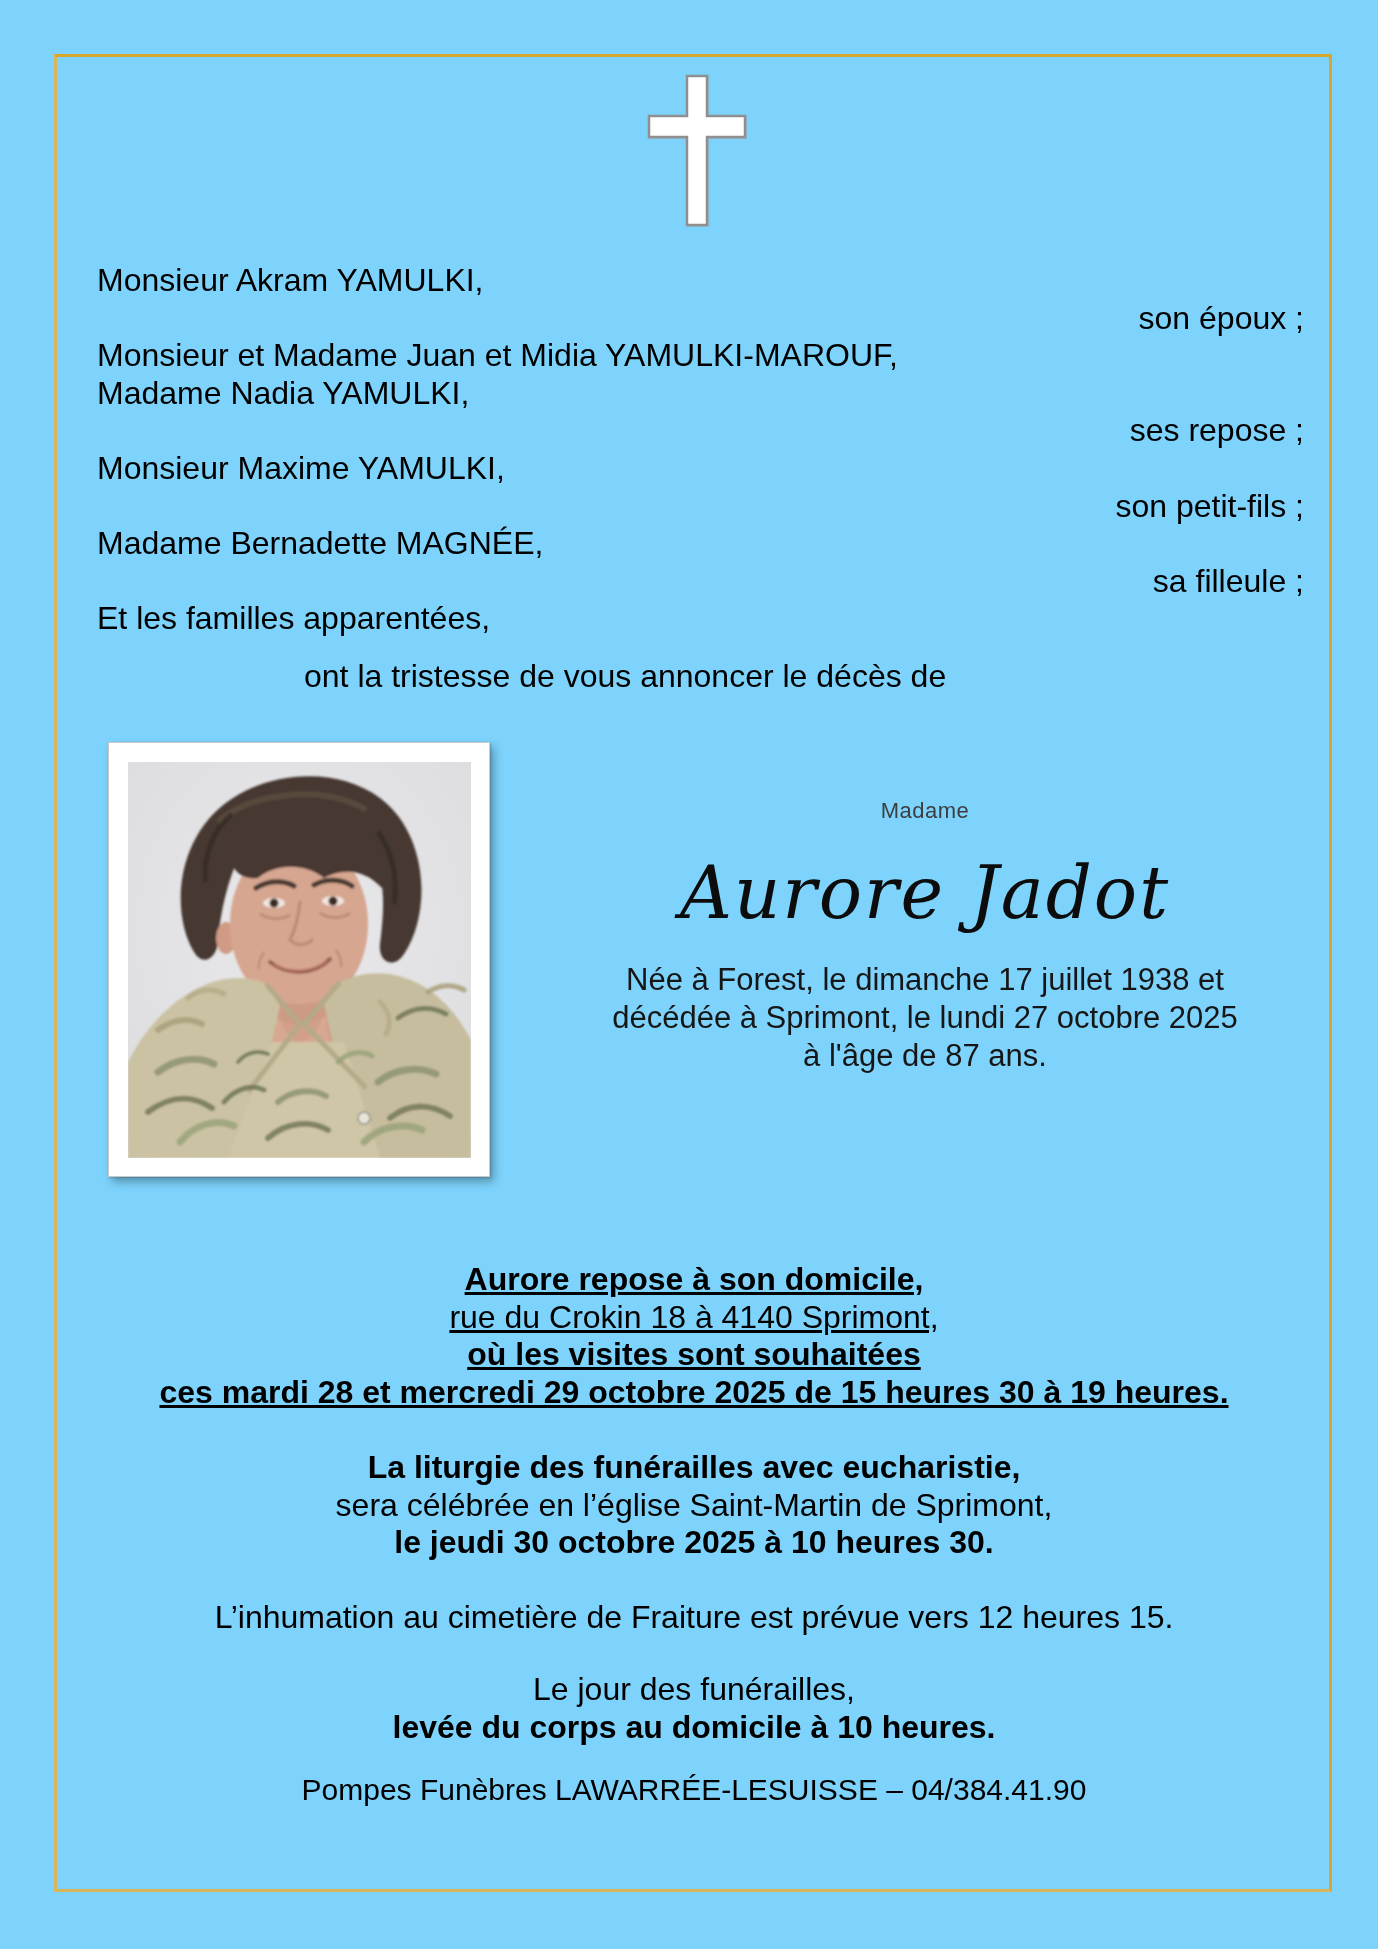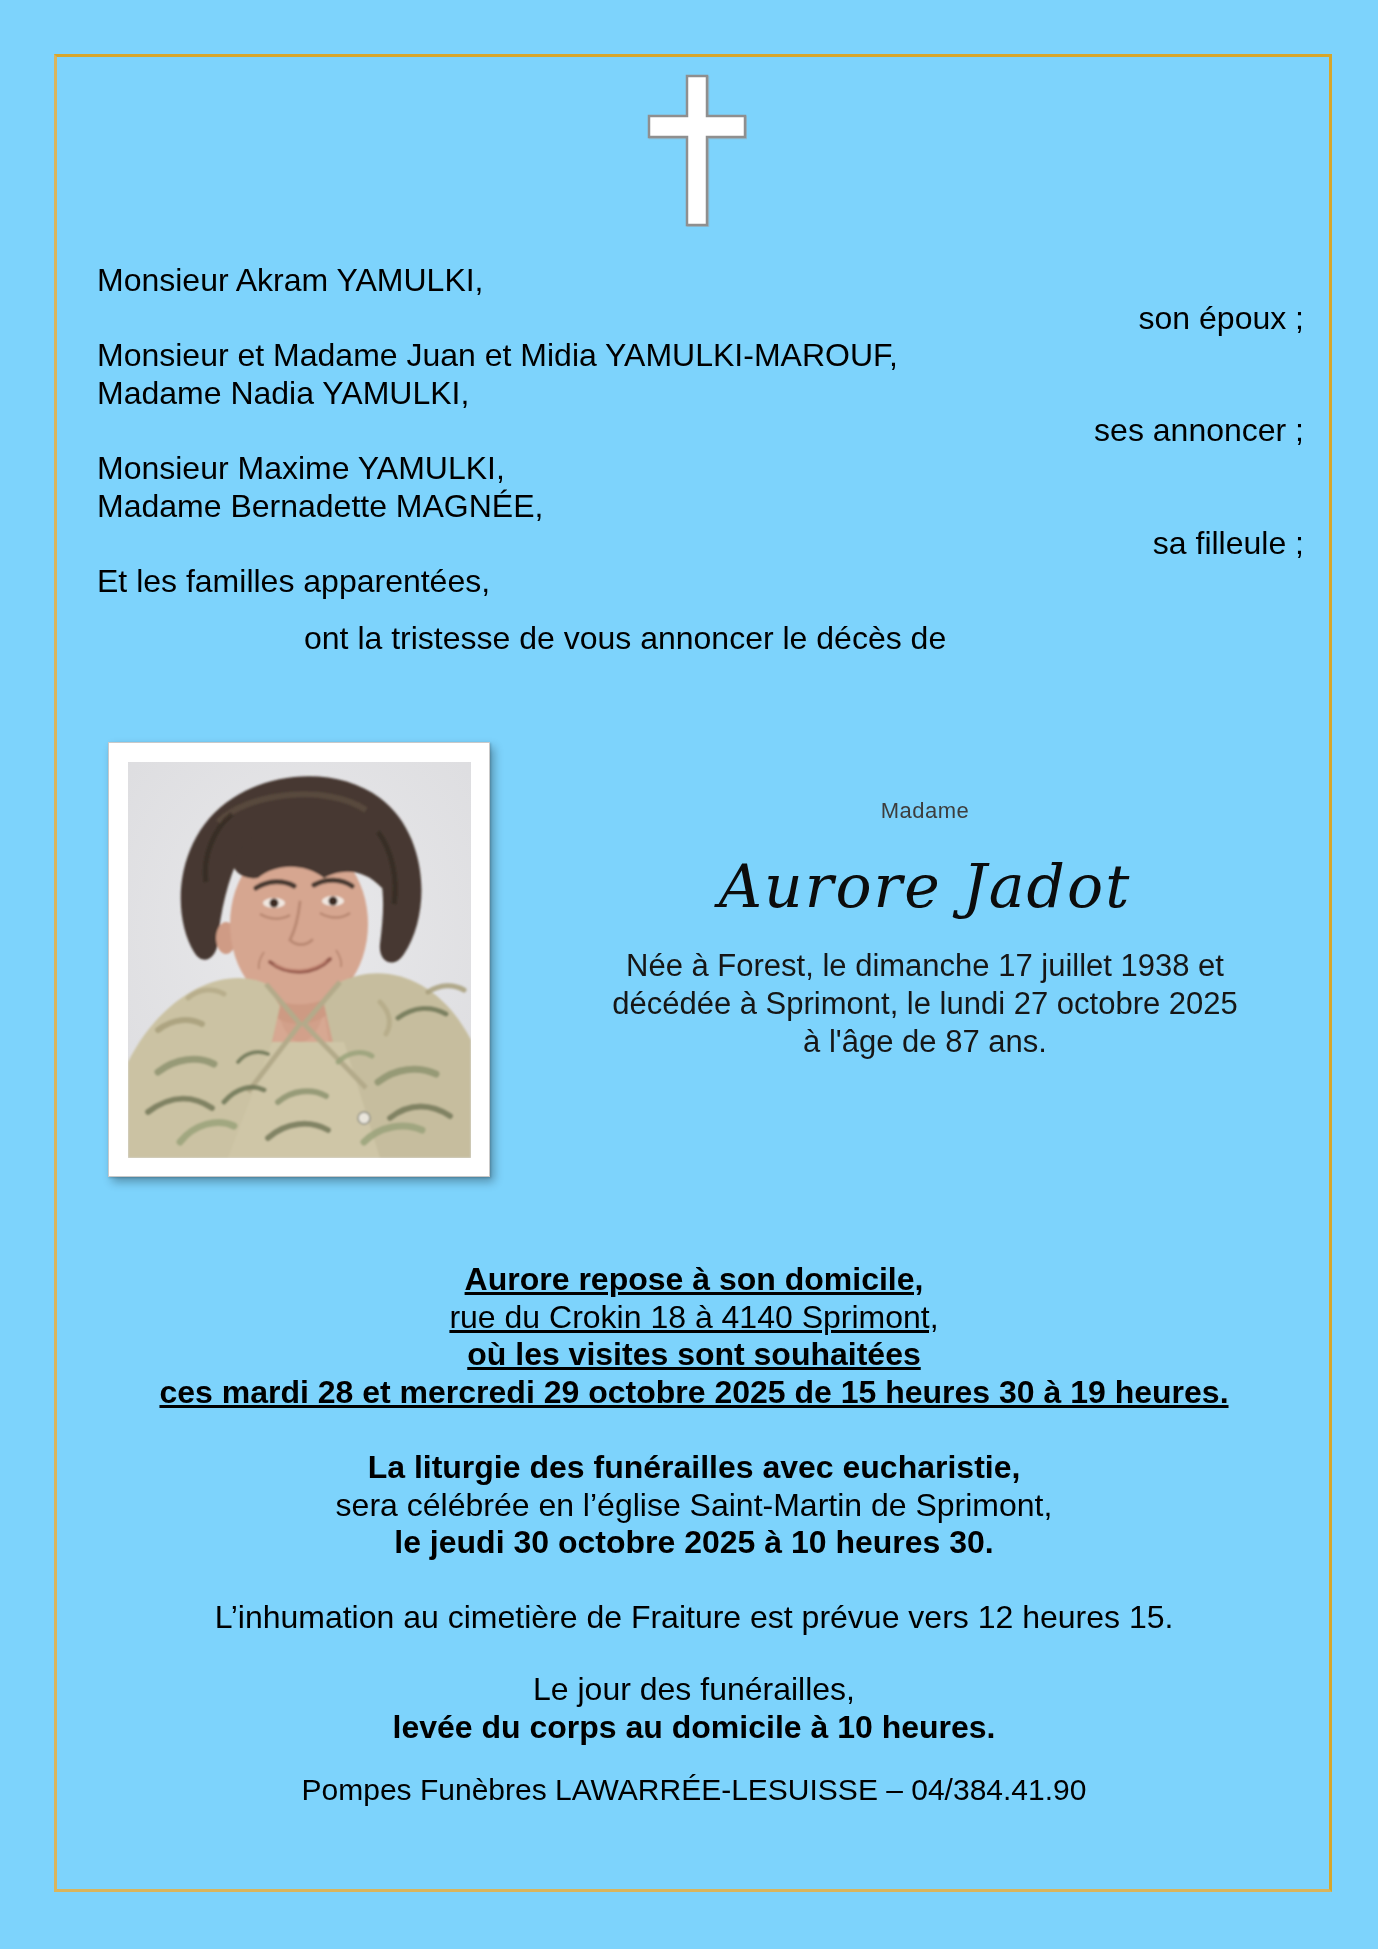--- a/index.html
+++ b/index.html
@@ -47,21 +47,21 @@
     text-align:center;
   }
   .deceased .title{
     margin-top:56px;
     font-size:22px;color:#3d3d3d;letter-spacing:0.5px;
   }
   .deceased .script-name{
     margin-top:28px;
     font-family:"DejaVu Serif","Liberation Serif",serif;
     font-style:italic;
-    font-size:60px;line-height:1.15;
+    font-size:72px;line-height:1.15;
     letter-spacing:2px;
     color:#0c0c0c;
   }
   .deceased .life{
     margin-top:26px;
     font-size:31px;line-height:38px;color:#161616;
   }
   
   .cblock{
     position:absolute;left:57px;width:1274px;
@@ -85,22 +85,23 @@
     <svg width="100" height="153" viewBox="0 0 100 153">
       <path d="M40 2 L60 2 L60 42 L98 42 L98 63 L60 63 L60 151 L40 151 L40 63 L2 63 L2 42 L40 42 Z" fill="#ffffff" stroke="#8f8f8f" stroke-width="2.5" style="filter:drop-shadow(1.5px 1.5px 0 rgba(160,160,160,0.45));"></path>
     </svg>
   </div>
 
   <div class="intro">
     <div class="name">Monsieur Akram YAMULKI,</div>
     <div class="relation">son époux ;</div>
     <div class="name">Monsieur et Madame Juan et Midia YAMULKI-MAROUF,</div>
     <div class="name">Madame Nadia YAMULKI,</div>
-    <div class="relation">ses annoncer ;</div>
+    <div class="relation">ses repose ;</div>
     <div class="name">Monsieur Maxime YAMULKI,</div>
+    <div class="relation">son petit-fils ;</div>
     <div class="name">Madame Bernadette MAGNÉE,</div>
     <div class="relation">sa filleule ;</div>
     <div class="name">Et les familles apparentées,</div>
     <div class="announce">ont la tristesse de vous annoncer le décès de</div>
   </div>
 
   <figure class="photo-frame" style="margin:0;">
     <svg width="343" height="396" viewBox="0 0 343 396">
       <defs>
         <radialGradient id="bgGrad" cx="50%" cy="42%" r="75%">

